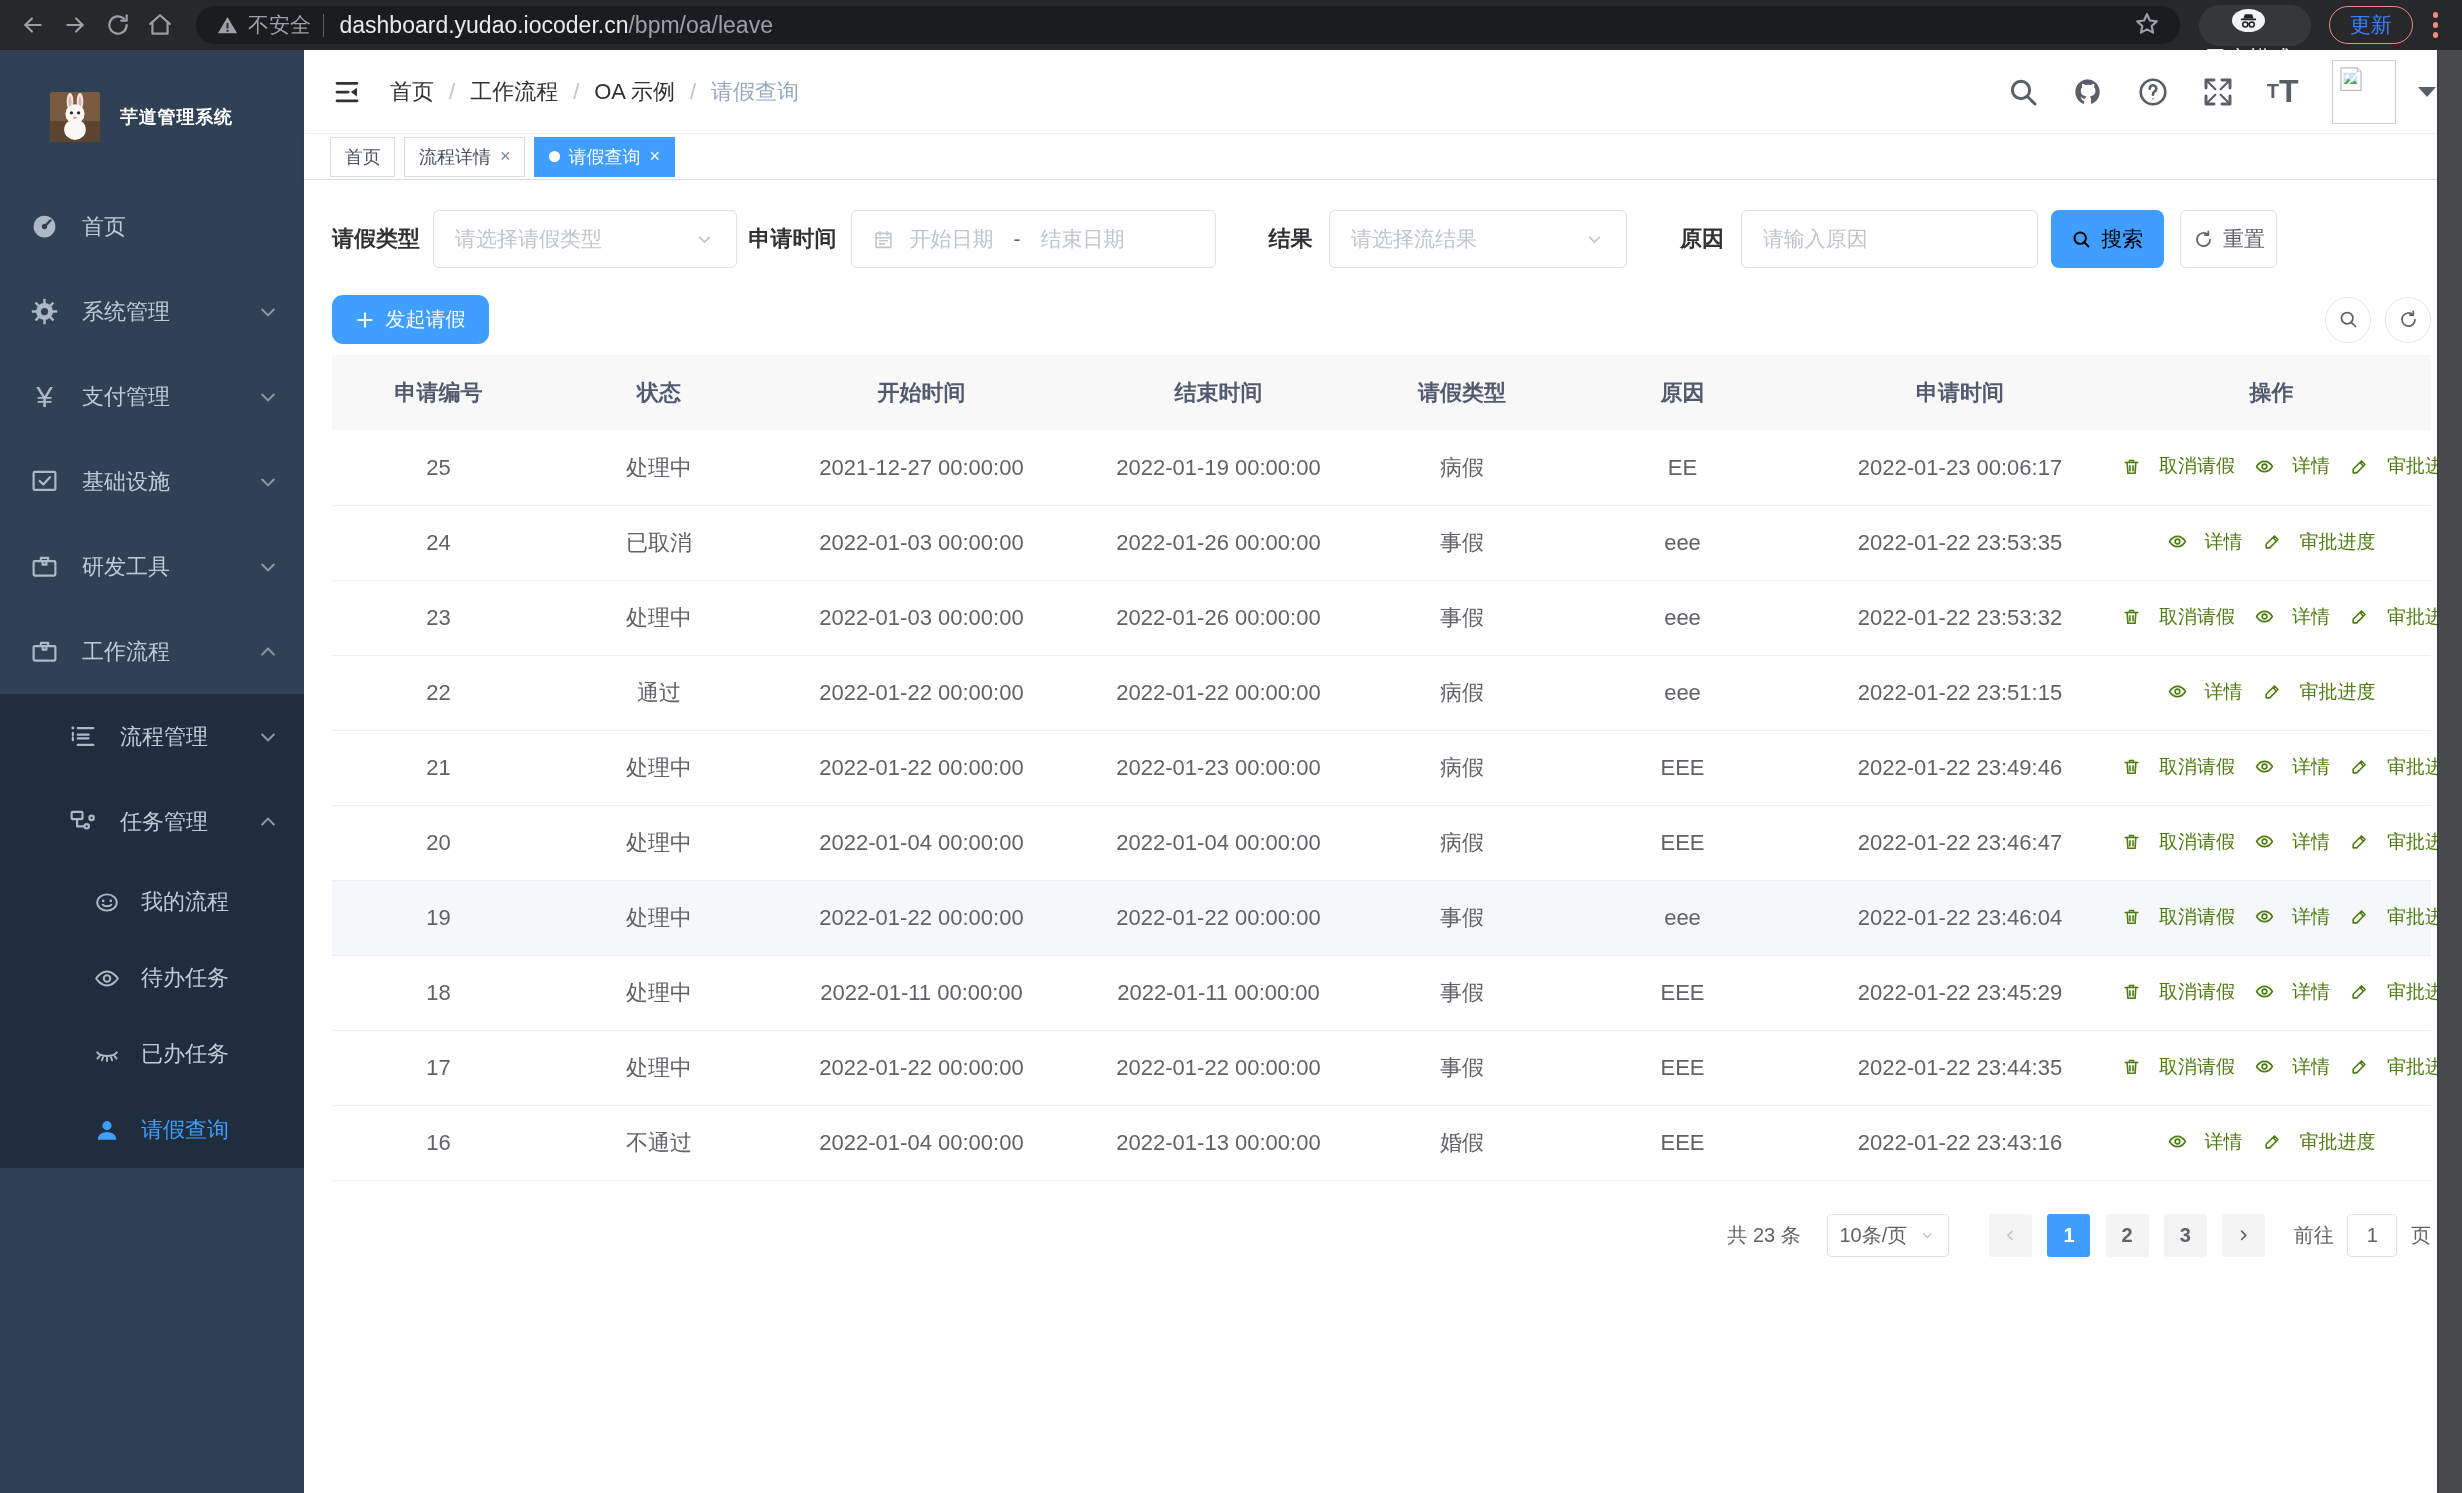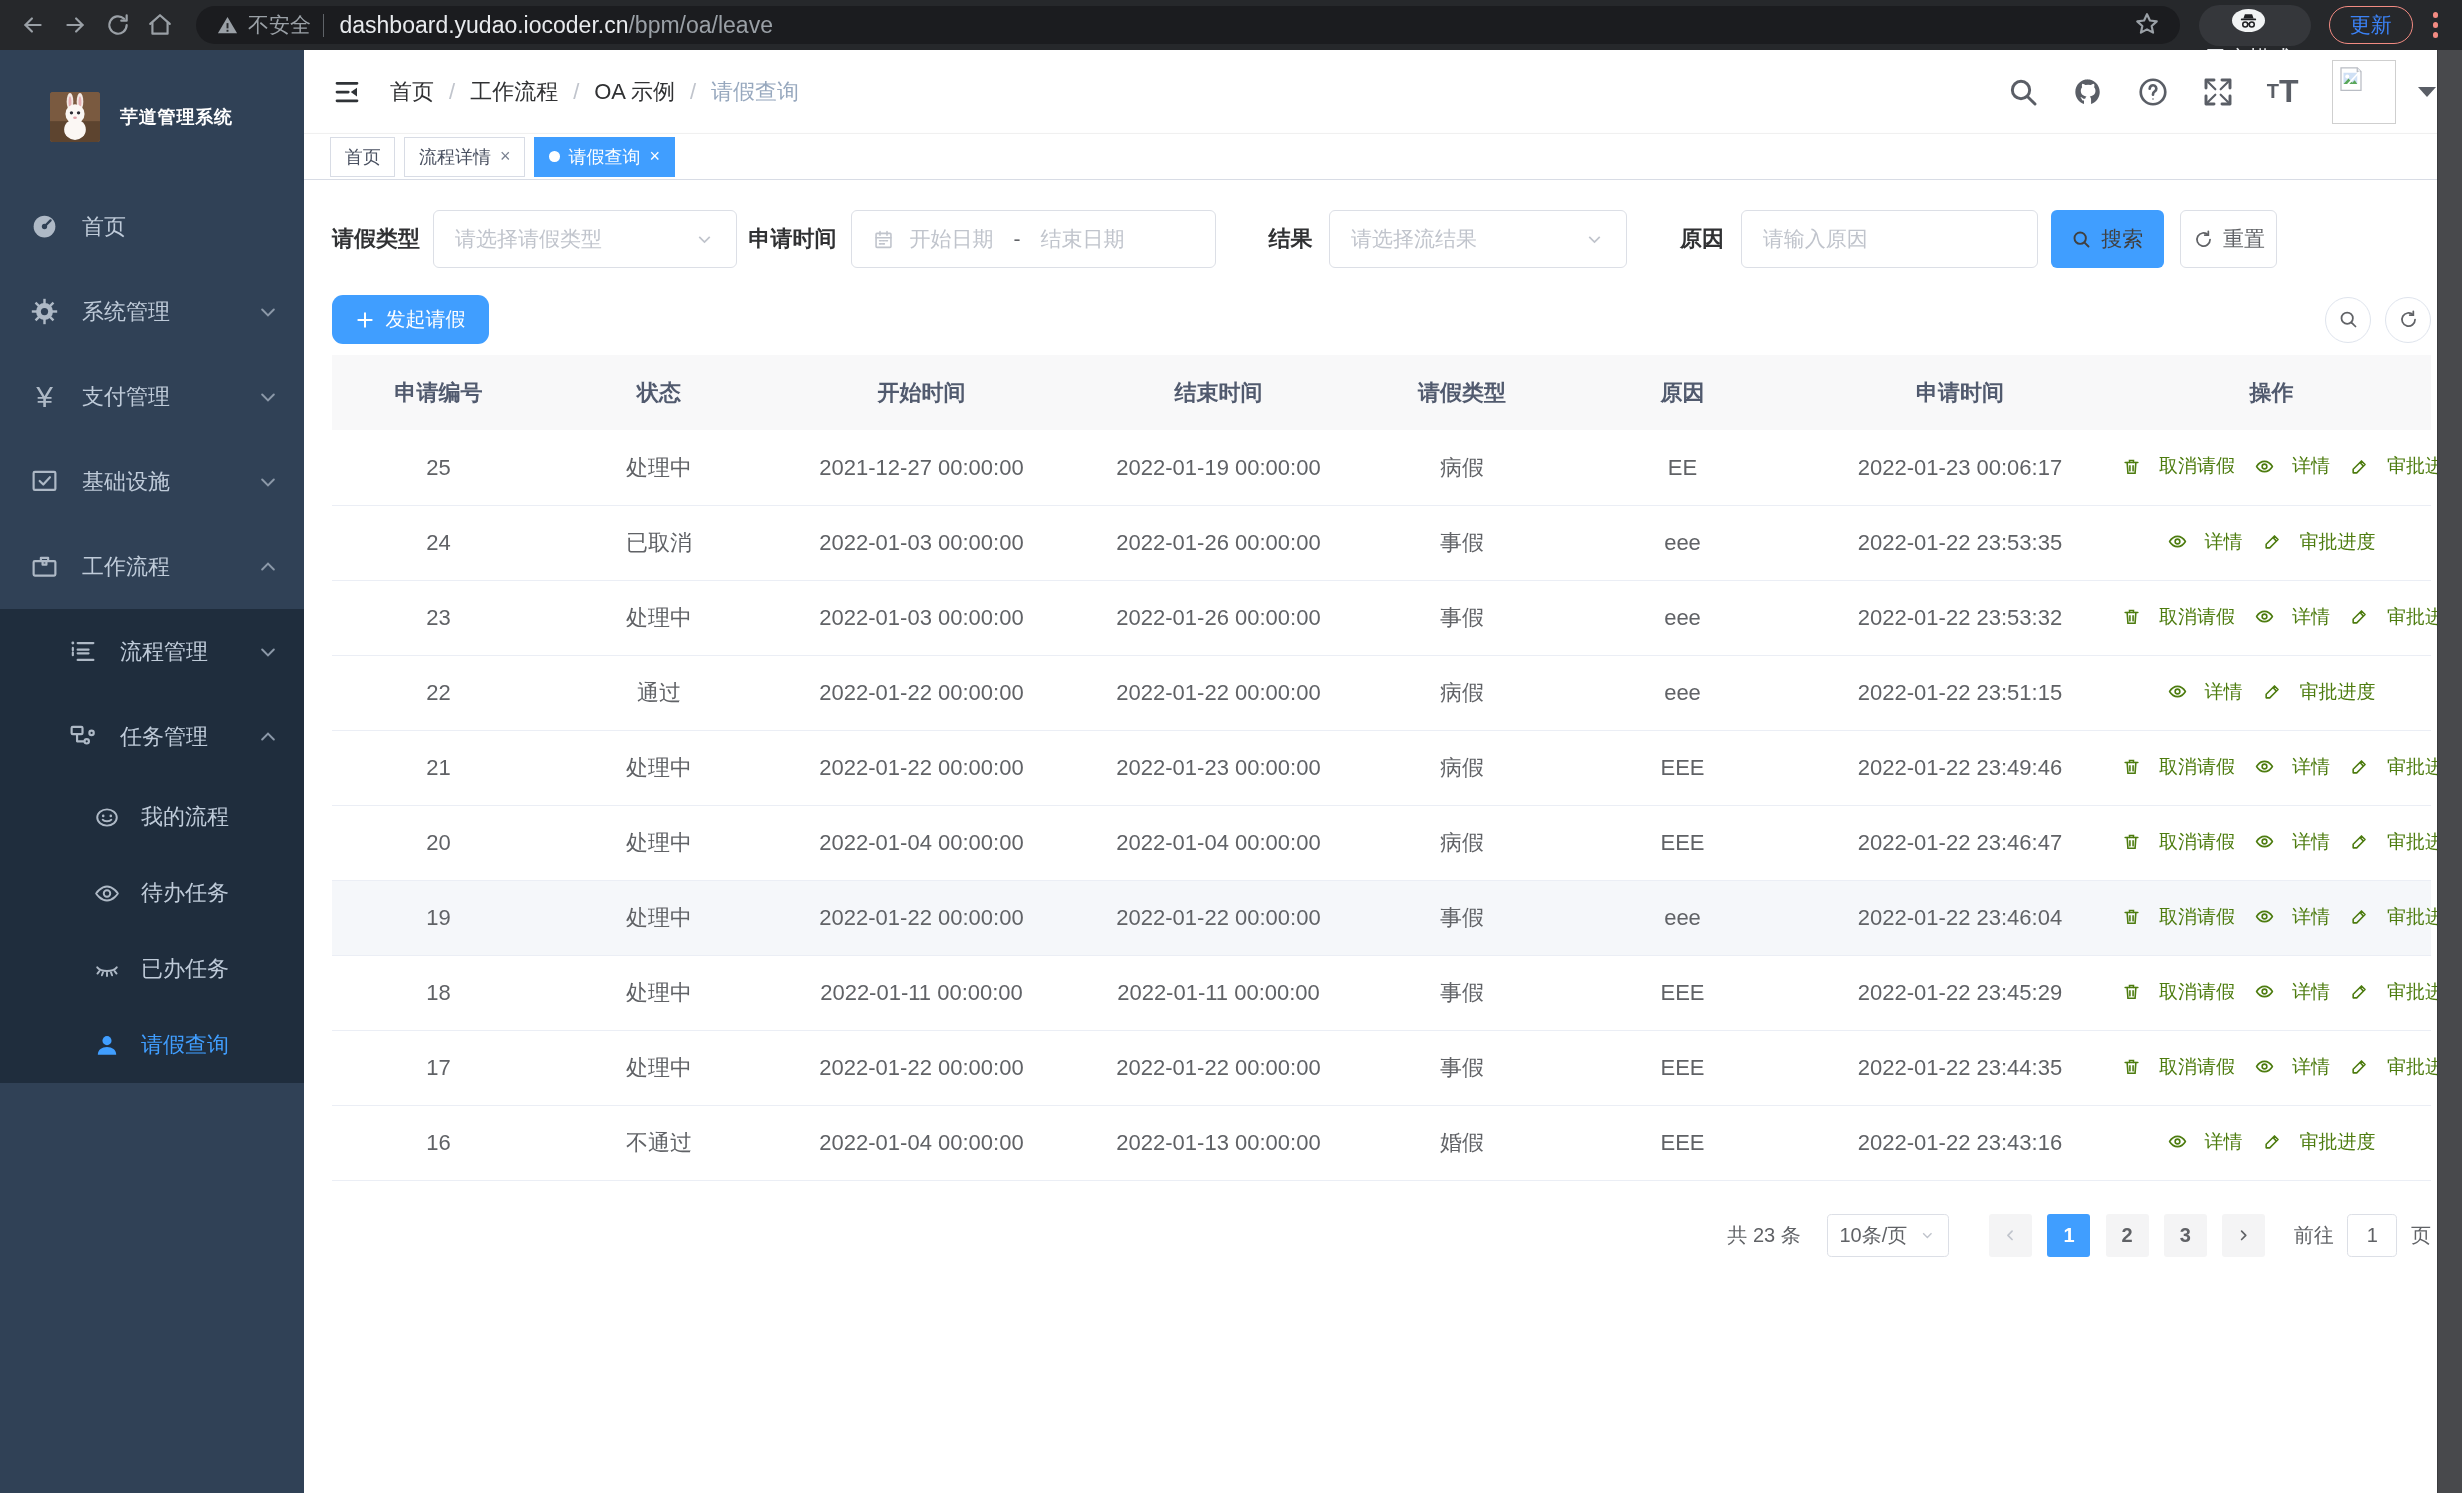--- a/index.html
+++ b/index.html
@@ -81,21 +81,21 @@
   .f-box { height:58px; border:1.5px solid #dcdfe6; border-radius:6px; background:#fff; display:flex; align-items:center; padding:0 21px; font-size:21px; color:#c0c4cc; }
   .f-box .ph { color:#c0c4cc; }
   .f-caret { margin-left:auto; color:#c0c4cc; display:flex; }
   .f-caret svg, .cal-icon svg { width:21px; height:21px; }
   .cal-icon { color:#c0c4cc; margin-right:15px; display:flex; }
   .range-sep { color:#606266; margin:0 20px; }
   .f-input { height:58px; width:297px; border:1.5px solid #dcdfe6; border-radius:6px; padding:0 21px; font-size:21px; color:#606266; font-family:inherit; outline:none; }
   .f-input::placeholder { color:#c0c4cc; }
   .btn { height:58px; border-radius:6px; font-size:21px; display:flex; align-items:center; justify-content:center; gap:9px; border:1.5px solid transparent; cursor:pointer; font-family:inherit; }
   .btn svg { width:21px; height:21px; }
-  .btn-primary { background:#409eff; color:#404040; }
+  .btn-primary { background:#409eff; color:#000000;border-radius:8px; }
   .btn-plain { background:#fff; color:#606266; border-color:#dcdfe6; }
 
   .toolbar-row { margin-top:27px; display:flex; align-items:center; }
   .create-btn { height:49px; padding:0 23px; background:#409eff; color:#fff; border:none; border-radius:11px; font-size:20px; display:flex; align-items:center; gap:10.6px; cursor:pointer; font-family:inherit; }
   .create-btn svg { width:20px; height:20px; }
   .toolbar-right { margin-left:auto; display:flex; gap:13.7px; }
   .mini-circle { width:46px; height:46px; border-radius:50%; border:1.5px solid #dfe4ed; background:#fff; color:#606266; display:flex; align-items:center; justify-content:center; cursor:pointer; }
   .mini-circle svg { width:21px; height:21px; }
 
   
@@ -266,20 +266,35 @@
             </svg>
         </span>
         <span>基础设施</span>
         <span class="mi-arrow">
             <svg viewBox="0 0 24 24" fill="none" stroke="currentColor" stroke-width="2.4" stroke-linecap="round">
               <polyline points="5 9 12 16 19 9"></polyline>
             </svg>
           </span>
       </div>
 
+      <div class="menu-item">
+        <span class="mi-icon">
+          <svg viewBox="0 0 24 24" fill="none" stroke="currentColor" stroke-width="1.8" stroke-linejoin="round">
+              <rect x="3" y="7.5" width="18" height="12" rx="1"></rect>
+              <path d="M9 7.5V4.8h6v2.7"></path>
+              <rect x="10.4" y="7.5" width="3.2" height="3"></rect>
+            </svg>
+        </span>
+        <span>研发工具</span>
+        <span class="mi-arrow">
+            <svg viewBox="0 0 24 24" fill="none" stroke="currentColor" stroke-width="2.4" stroke-linecap="round">
+              <polyline points="5 9 12 16 19 9"></polyline>
+            </svg>
+          </span>
+      </div>
 
       <div class="menu-item">
         <span class="mi-icon">
           <svg viewBox="0 0 24 24" fill="none" stroke="currentColor" stroke-width="1.8" stroke-linejoin="round">
               <rect x="3" y="7.5" width="18" height="12" rx="1"></rect>
               <path d="M9 7.5V4.8h6v2.7"></path>
               <rect x="10.4" y="7.5" width="3.2" height="3"></rect>
             </svg>
         </span>
         <span>工作流程</span>

